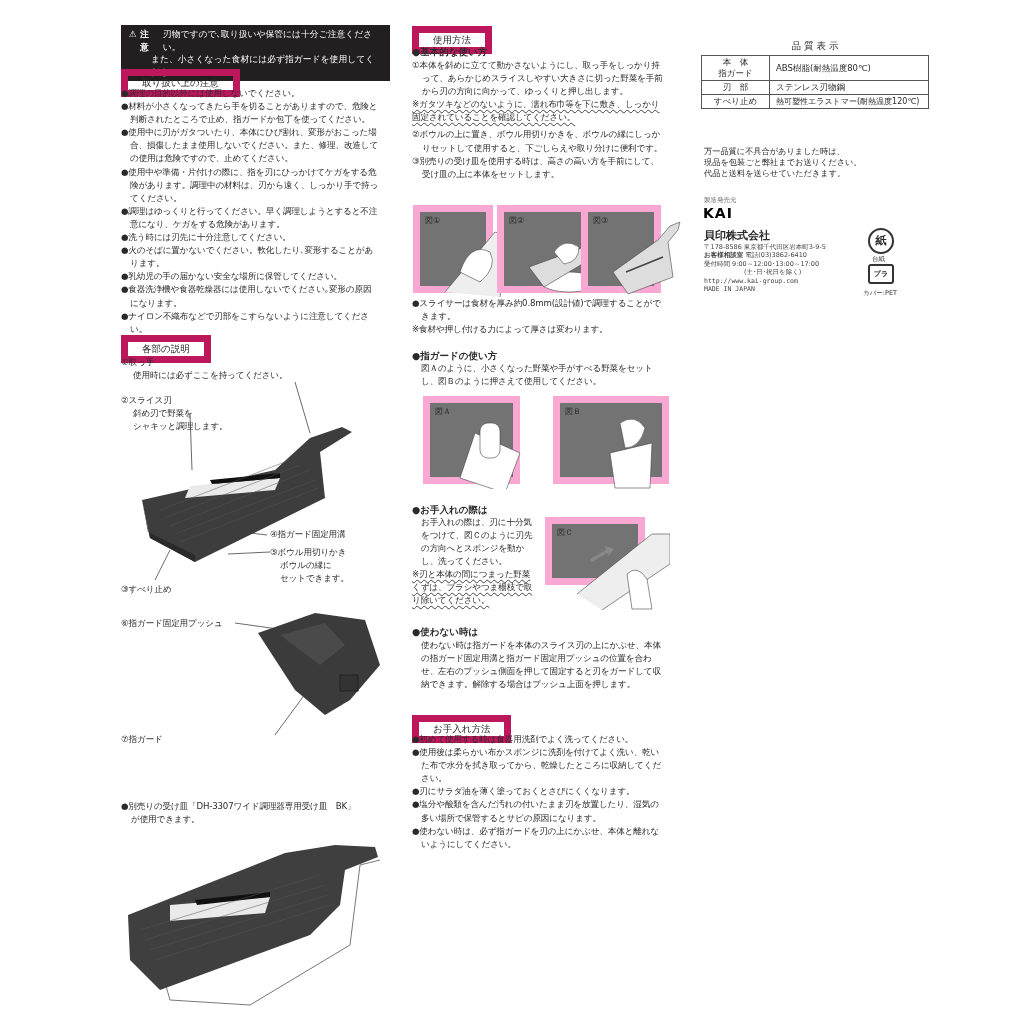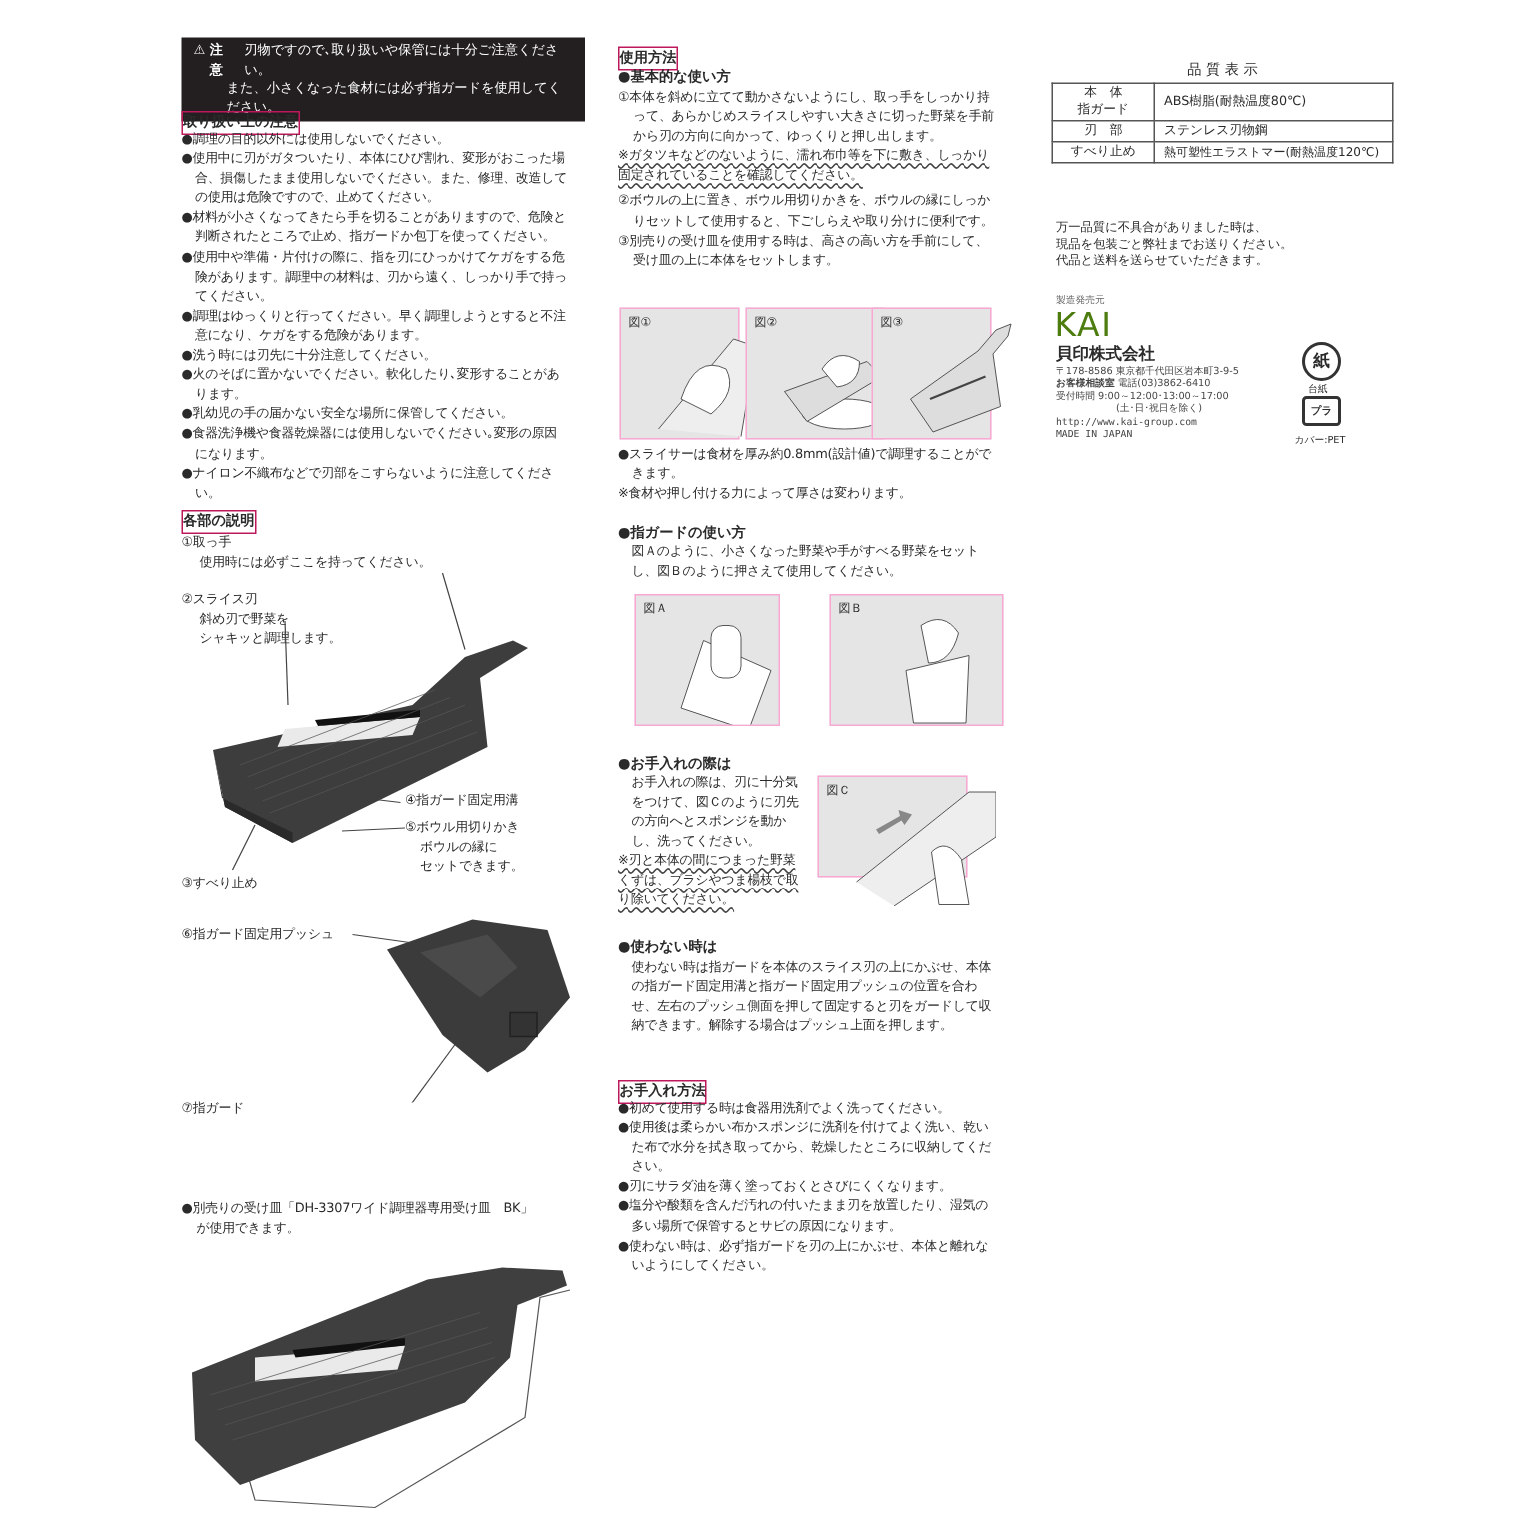--- a/index.html
+++ b/index.html
@@ -2,50 +2,50 @@
 <html><head>
 <meta charset="utf-8">
 <style>
   * { box-sizing: border-box; margin: 0; padding: 0; }
   body { width: 1024px; height: 1024px; background: #ffffff; position: relative; overflow: hidden;
          font-family: "DejaVu Sans", sans-serif; color: #2a2a2a; }
   .abs { position: absolute; }
   .txt { font-size: 8.6px; line-height: 13.1px; letter-spacing: -0.15px; }
   .bul { padding-left: 9px; text-indent: -9px; }
   .num { padding-left: 10px; text-indent: -10px; }
-  .hd-box { border: 1px solid #be185d; font-size: 9.5px; padding: 1px 0; line-height: 12px; display: inline-block; font-weight: bold; }
+  .hd-box { border: 7px solid #be185d; font-size: 9.5px; padding: 1px 14px; line-height: 12px; display: inline-block; }
   .sub-hd { font-size: 9.5px; font-weight: bold; line-height: 13px; }
   .warn { background: #231f20; color: #fff; font-size: 8.8px; line-height: 12.5px; padding: 3px 8px; }
   .wavy { text-decoration: underline wavy #444; text-decoration-thickness: 1px; text-underline-offset: 2px; }
-  .fig { border: 1px solid #f9a8d4; background: #e5e5e5; position: absolute; padding-left: 20px; }
+  .fig { border: 7px solid #f9a8d4; background: #737373; position: absolute; padding-left: 20px; }
   .fig-label { position: absolute; top: 3px; left: 5px; font-size: 8px; }
   table.quality { border-collapse: collapse; font-size: 8.5px; }
   table.quality td { border: 1px solid #555; padding: 1px 6px; line-height: 11px; }
   table.quality td.k { text-align: center; width: 68px; }
-  .kai-logo { font-family: "DejaVu Sans", sans-serif; font-weight: 400; font-size: 22px; letter-spacing: 1px; color:#4d7c0f; }
+  .kai-logo { font-family: "DejaVu Sans", sans-serif; font-weight: 700; font-size: 14px; letter-spacing: 1px; color:#000000; }
 </style>
 </head>
 <body>
 
 <div class="abs warn" style="left:121px; top:25px; width:269px;">
   <div style="display:flex;">
     <span style="margin-right:3px;">⚠</span>
     <span style="font-weight:bold; margin-right:6px;">注意</span>
     <span>刃物ですので､取り扱いや保管には十分ご注意ください。</span>
   </div>
   <div style="padding-left:22px;">また、小さくなった食材には必ず指ガードを使用してください。</div>
 </div>
 
 <div class="abs" style="left:121px; top:69px;">
   <span class="hd-box">取り扱い上の注意</span>
 </div>
 <div class="abs txt" style="left:121px; top:87px; width:258px;">
   <div class="bul">●調理の目的以外には使用しないでください。</div>
+  <div class="bul">●材料が小さくなってきたら手を切ることがありますので、危険と判断されたところで止め、指ガードか包丁を使ってください。</div>
   <div class="bul">●使用中に刃がガタついたり、本体にひび割れ、変形がおこった場合、損傷したまま使用しないでください。また、修理、改造しての使用は危険ですので、止めてください。</div>
-  <div class="bul">●材料が小さくなってきたら手を切ることがありますので、危険と判断されたところで止め、指ガードか包丁を使ってください。</div>
   <div class="bul">●使用中や準備・片付けの際に、指を刃にひっかけてケガをする危険があります。調理中の材料は、刃から遠く、しっかり手で持ってください。</div>
   <div class="bul">●調理はゆっくりと行ってください。早く調理しようとすると不注意になり、ケガをする危険があります。</div>
   <div class="bul">●洗う時には刃先に十分注意してください。</div>
   <div class="bul">●火のそばに置かないでください。軟化したり､変形することがあります。</div>
   <div class="bul">●乳幼児の手の届かない安全な場所に保管してください。</div>
   <div class="bul">●食器洗浄機や食器乾燥器には使用しないでください｡変形の原因になります。</div>
   <div class="bul">●ナイロン不織布などで刃部をこすらないように注意してください。</div>
 </div>
 
 <div class="abs" style="left:121px; top:335px;">

